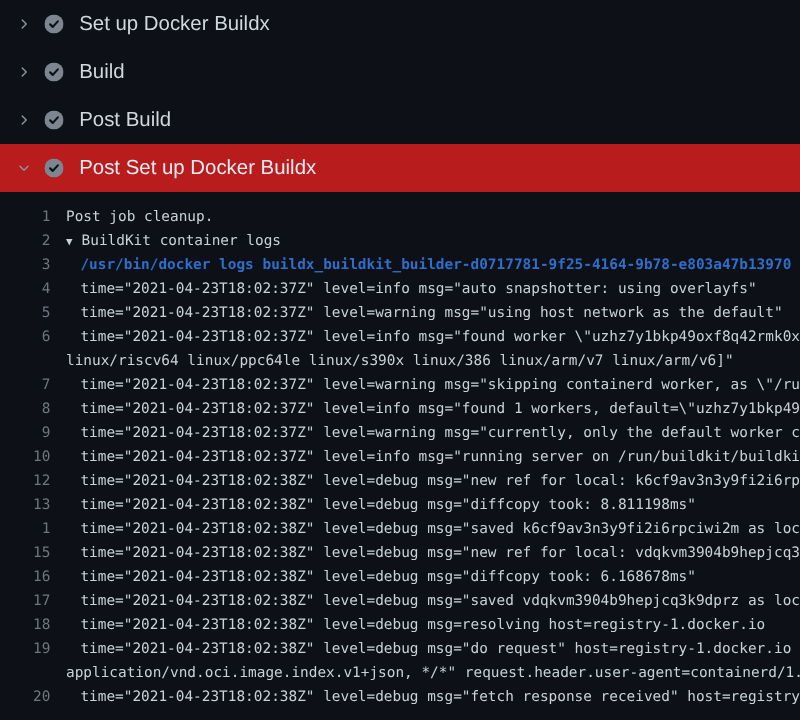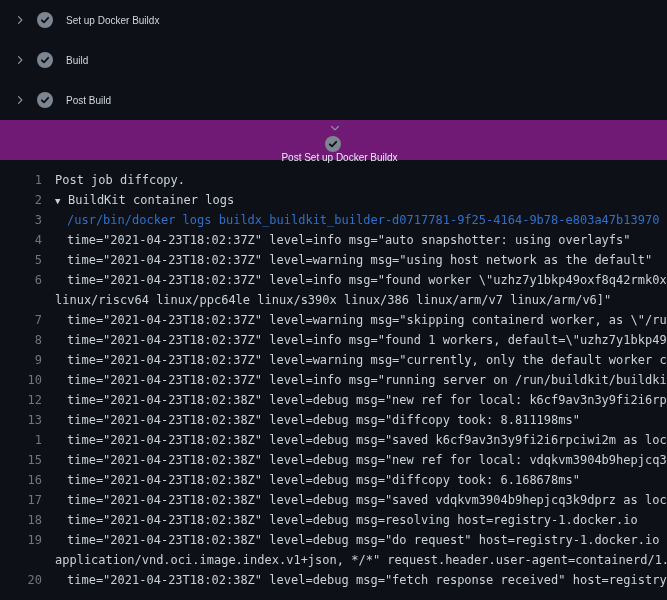--- a/index.html
+++ b/index.html
@@ -6,44 +6,44 @@
   body{
     width:667px;height:600px;overflow:hidden;
     background:#0d1117;
     font-family:"Liberation Sans",sans-serif;
   }
   
   .steps{width:667px;}
   .step{
     height:40px;display:flex;align-items:center;
     padding-left:12px;box-sizing:border-box;
-    color:#d0d7de;font-size:10px;cursor:pointer;
+    color:#d0d7de;font-size:17px;cursor:pointer;
   }
-  .step.expanded{background:#701a75;color:#e6edf3;flex-direction:column;}
+  .step.expanded{background:#b91c1c;color:#e6edf3;}
   .chev{width:16px;height:16px;margin-right:9px;flex:none;
     display:flex;align-items:center;justify-content:center;}
   .chev svg{display:block;}
   .check{width:16px;height:16px;margin-right:13px;flex:none;}
   .check svg{display:block;}
   .step-label{white-space:nowrap;}
   
   .log{
     padding-top:10px;
     font-family:"DejaVu Sans Mono","Liberation Mono",monospace;
     font-size:12px;line-height:20px;color:#c9d1d9;
     width:667px;overflow:hidden;
   }
   .log-row{display:flex;height:20px;white-space:pre;overflow:hidden;}
   .ln{
     width:42px;flex:none;text-align:right;color:#6e7681;
     user-select:none;cursor:pointer;
   }
   .tx{margin-left:13px;flex:none;}
   .log-row.group .tx{margin-left:25px;}
-  .tx.command{color:#2f6fcb;font-weight:normal;}
+  .tx.command{color:#2f6fcb;font-weight:bold;}
   .expander{
     display:inline-block;width:13px;font-size:9px;color:#c9d1d9;
     vertical-align:baseline;cursor:pointer;
   }
 </style>
 </head>
 <body>
 
 <div>
   <div class="steps" id="steps">
@@ -98,21 +98,21 @@
         <span class="check">
           <svg width="16" height="16" viewBox="0 0 16 16">
             <circle cx="8" cy="8" r="8" fill="#7d8590"></circle>
             <path d="M4.8 8.3 L7 10.4 L11.2 5.8" fill="none" stroke="#0d1117" stroke-width="1.8" stroke-linecap="round" stroke-linejoin="round"></path>
           </svg>
         </span>
         <span class="step-label">Post Set up Docker Buildx</span>
       </div>
     </div>
   <div class="log" id="log">
-      <div class="log-row base"><span class="ln">1</span><span class="tx">Post job diffcopy.</span></div>
+      <div class="log-row base"><span class="ln">1</span><span class="tx">Post job cleanup.</span></div>
       <div class="log-row base"><span class="ln">2</span><span class="tx"><span class="expander">▼</span><span>BuildKit container logs</span></span></div>
       <div class="log-row group"><span class="ln">3</span><span class="tx command">/usr/bin/docker logs buildx_buildkit_builder-d0717781-9f25-4164-9b78-e803a47b13970</span></div>
       <div class="log-row group"><span class="ln">4</span><span class="tx">time="2021-04-23T18:02:37Z" level=info msg="auto snapshotter: using overlayfs"</span></div>
       <div class="log-row group"><span class="ln">5</span><span class="tx">time="2021-04-23T18:02:37Z" level=warning msg="using host network as the default"</span></div>
       <div class="log-row group"><span class="ln">6</span><span class="tx">time="2021-04-23T18:02:37Z" level=info msg="found worker \"uzhz7y1bkp49oxf8q42rmk0xj</span></div>
       <div class="log-row wrap"><span class="ln"></span><span class="tx">linux/riscv64 linux/ppc64le linux/s390x linux/386 linux/arm/v7 linux/arm/v6]"</span></div>
       <div class="log-row group"><span class="ln">7</span><span class="tx">time="2021-04-23T18:02:37Z" level=warning msg="skipping containerd worker, as \"/run</span></div>
       <div class="log-row group"><span class="ln">8</span><span class="tx">time="2021-04-23T18:02:37Z" level=info msg="found 1 workers, default=\"uzhz7y1bkp49o</span></div>
       <div class="log-row group"><span class="ln">9</span><span class="tx">time="2021-04-23T18:02:37Z" level=warning msg="currently, only the default worker ca</span></div>
       <div class="log-row group"><span class="ln">10</span><span class="tx">time="2021-04-23T18:02:37Z" level=info msg="running server on /run/buildkit/buildkit</span></div>

